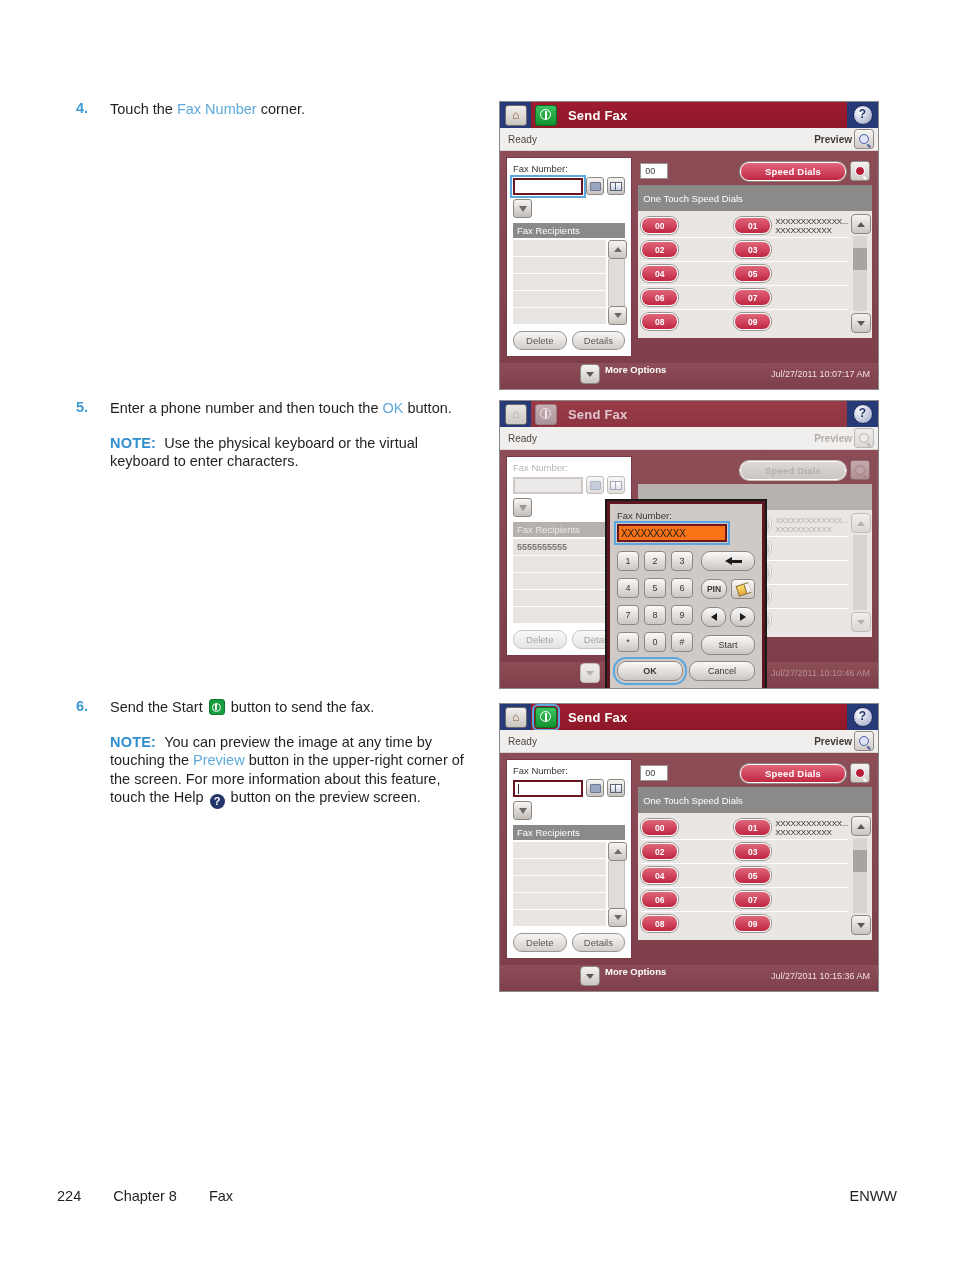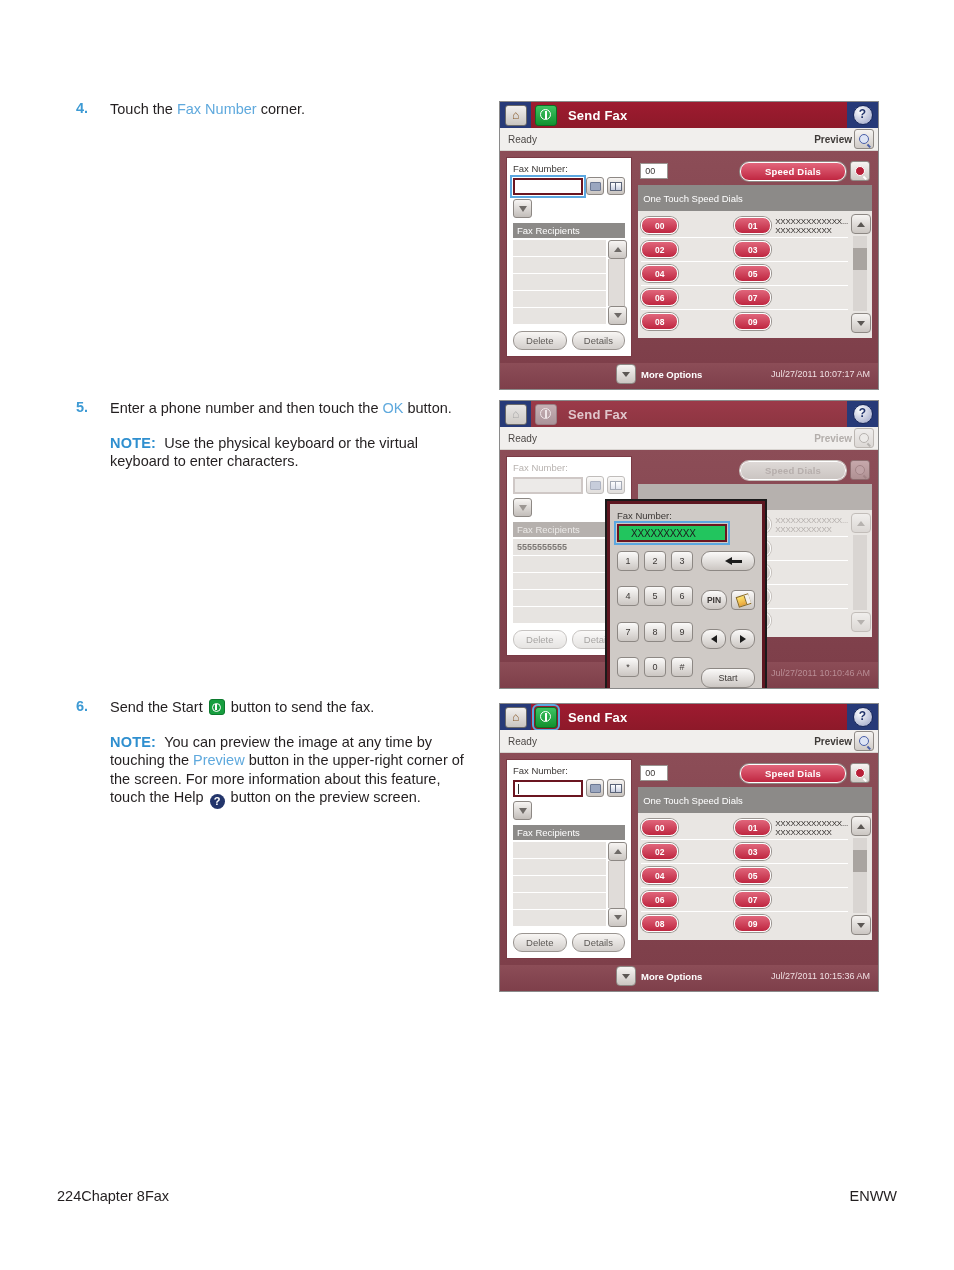--- a/index.html
+++ b/index.html
@@ -88,21 +88,21 @@
   .footer {
     position: absolute;
     left: 57px;
     right: 57px;
     top: 1188px;
     font-size: 14.5px;
     color: #231f20;
     display: flex;
     justify-content: space-between;
   }
-  .footer-left { display: flex; gap: 0; }
+  .footer-left { display: flex; gap: 32px; }
 
   
   .panel {
     position: absolute;
     width: 380px;
     background: #ffffff;
     border: 1px solid #8a8a8a;
     font-family: "Liberation Sans", sans-serif;
     box-sizing: border-box;
     overflow: hidden;
@@ -391,21 +391,21 @@
   .round-btn.muted .chev-up { border-bottom-color:#b6b2af; }
   .round-btn.muted .chev-dn { border-top-color:#b6b2af; }
 
   .p-foot {
     height: 22px;
     background: linear-gradient(#8c4d57, #7e3f4a);
     display: flex; align-items: center;
     padding: 0 6px 4px 6px;
     position: relative;
   }
-  .mo-wrap { display: flex; align-items: center; gap: 5px; margin-left: 110px; }
+  .mo-wrap { display: flex; align-items: flex-start; gap: 5px; margin-left: 74px; }
   .mo-label { font-size: 9.5px; font-weight: bold; color: #ffffff; }
   .mo-label.muted { color: #b98d95; }
   .ts { position: absolute; right: 8px; font-size: 9px; color: #f0dfe2; }
   .ts.muted { color: #b98d95; }
 
   
   .kp-dialog {
     position: absolute;
     left: 107px;
     top: 51px;
@@ -413,43 +413,43 @@
     background: #cfcac6;
     border: 3px solid #5d1620;
     box-shadow: 0 0 0 2px #1a1a1a;
     box-sizing: border-box;
     padding: 6px 7px 8px 7px;
     z-index: 20;
   }
   .kp-label { font-size: 9.5px; color: #3b3735; margin-bottom: 3px; }
   .kp-field {
     height: 18px;
-    background: #22c55e;
+    background: #f97316;
     border: 2px solid #6b1520;
     outline: 2px solid #5ba7e0;
     outline-offset: 1px;
     box-sizing: border-box;
     display: flex; align-items: center;
-    padding-left: 12px;
+    padding-left: 2px;
     font-size: 10px;
     color: #1c1c1c;
     letter-spacing: -0.2px;
     margin-bottom: 9px;
     width: 110px;
   }
   .kp-grid { display: flex; gap: 8px; }
   .kp-left { display: grid; grid-template-columns: repeat(3, 22px); gap: 4px 5px; }
   .kp-key {
     height: 18px; border-radius: 4px;
     background: linear-gradient(#fbfaf9, #cbc6c2);
     border: 1px solid #8d8884;
     font-size: 9px; color: #3b3735;
     display: flex; align-items: center; justify-content: center;
   }
-  .kp-right { flex: 1; display: flex; flex-direction: column; gap: 19px; }
+  .kp-right { flex: 1; display: flex; flex-direction: column; gap: 8px; }
   .kp-wide {
     height: 18px; border-radius: 9px;
     background: linear-gradient(#fbfaf9, #cbc6c2);
     border: 1px solid #8d8884;
     font-size: 9px; color: #3b3735;
     display: flex; align-items: center; justify-content: center;
   }
   .kp-pair { display: flex; gap: 4px; }
   .kp-half {
     flex: 1; height: 18px; border-radius: 9px;

